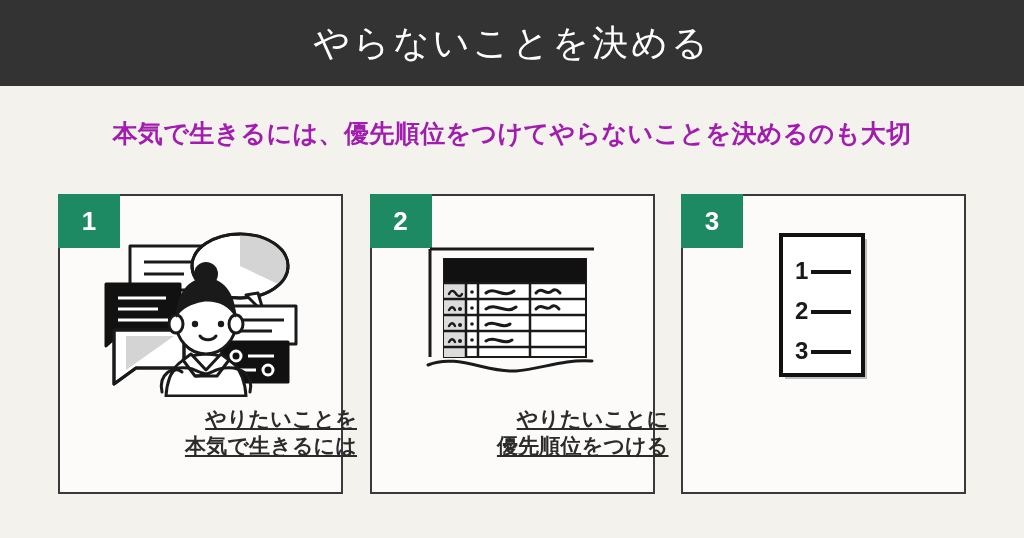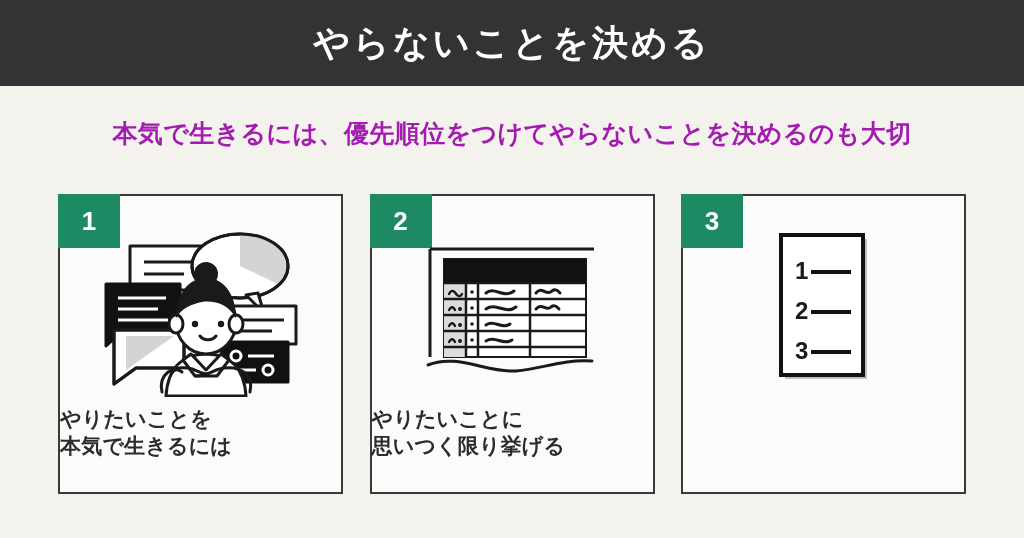--- a/index.html
+++ b/index.html
@@ -29,21 +29,21 @@
     width: 1024px;
     height: 86px;
     background: #333333;
     display: flex;
     align-items: center;
     justify-content: center;
   }
   .header-title {
     color: #ffffff;
     font-size: 36px;
-    font-weight: 700;
+    font-weight: 400;
     letter-spacing: 3px;
     line-height: 1;
     white-space: nowrap;
   }
 
   
   .subtitle {
     position: absolute;
     left: 0;
     top: 118px;
@@ -95,29 +95,30 @@
     left: 0;
     top: 18px;
     width: 100%;
     height: 190px;
     display: flex;
     align-items: center;
     justify-content: center;
   }
   .card-caption {
     position: absolute;
-    left: 0;
+    left: 16px;
     bottom: 32px;
     width: 100%;
-    text-align: left;
+    text-align: right;
     color: #2b2b2b;
     font-size: 21px;
     font-weight: 700;
     line-height: 1.32;
     letter-spacing: 0.2px;
+    text-decoration: underline;
   }
   .card-caption span {
     display: block;
     white-space: nowrap;
   }
 </style>
 </head>
 <body>
 
 <div class="page">
@@ -236,21 +237,21 @@
           <path d="M64 104 c9 -6 17 5 26 -1" fill="none" stroke="#1a1a1a" stroke-width="3" stroke-linecap="round"></path>
 
           <path d="M114 56 c6 -8 10 4 16 -2 c4 -3 6 0 8 2" fill="none" stroke="#1a1a1a" stroke-width="3" stroke-linecap="round"></path>
           <path d="M114 72 c6 -7 10 3 15 -2 c4 -3 6 0 8 2" fill="none" stroke="#1a1a1a" stroke-width="3" stroke-linecap="round"></path>
 
           <path d="M6 128 c28 -12 60 8 88 6 c26 -2 46 -12 76 -10" fill="none" stroke="#1a1a1a" stroke-width="3" stroke-linecap="round"></path>
         </svg>
       </div>
       <div class="card-caption">
         <span>やりたいことに</span>
-        <span>思いつく限り挙げる</span>
+        <span>優先順位をつける</span>
       </div>
     </div>
 
     <div class="card">
       <div class="badge">
         <span>3</span>
       </div>
       <div class="illus">
         <svg width="130" height="165" viewBox="0 0 130 165" aria-hidden="true">
 

